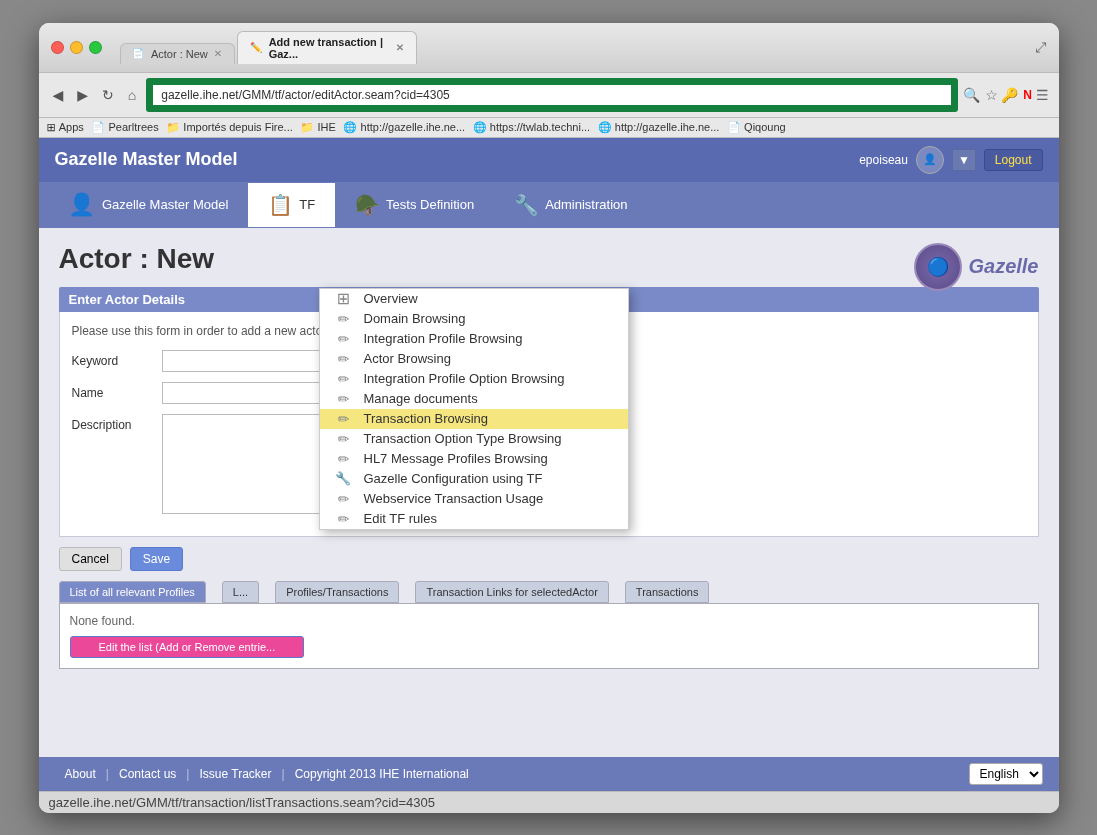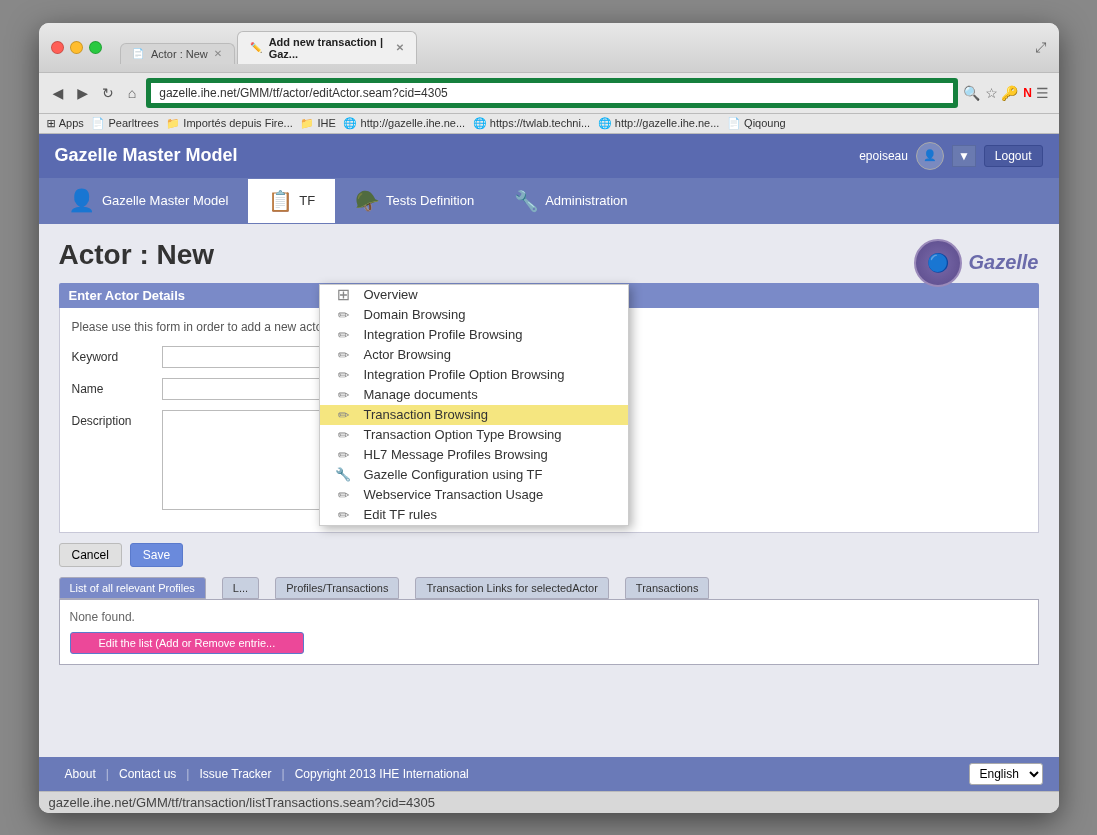--- a/index.html
+++ b/index.html
@@ -103,21 +103,21 @@
       border: none;
       font-size: 14px;
       color: #555;
       cursor: pointer;
       padding: 2px 4px;
     }
     .nav-btn:disabled { color: #bbb; }
     .url-bar {
       flex: 1;
       background: white;
-      border: 5px solid #15803d;
+      border: 7px solid #15803d;
       border-radius: 3px;
       padding: 3px 8px;
       font-size: 12px;
       color: #333;
     }
     .nav-icons {
       display: flex;
       gap: 4px;
       align-items: center;
     }
@@ -182,21 +182,21 @@
       background: #7a8ac0;
       border: 1px solid #aaa;
       display: flex;
       align-items: center;
       justify-content: center;
       font-size: 11px;
       color: white;
     }
     .logout-btn {
       background: #4a5aa0;
-      color: #ffffff;
+      color: #fde047;
       border: 1px solid #3a4a90;
       padding: 3px 10px;
       border-radius: 3px;
       cursor: pointer;
       font-size: 12px;
     }
     .dropdown-arrow {
       background: #6a7ab0;
       border: 1px solid #5a6aa0;
       padding: 3px 5px;

